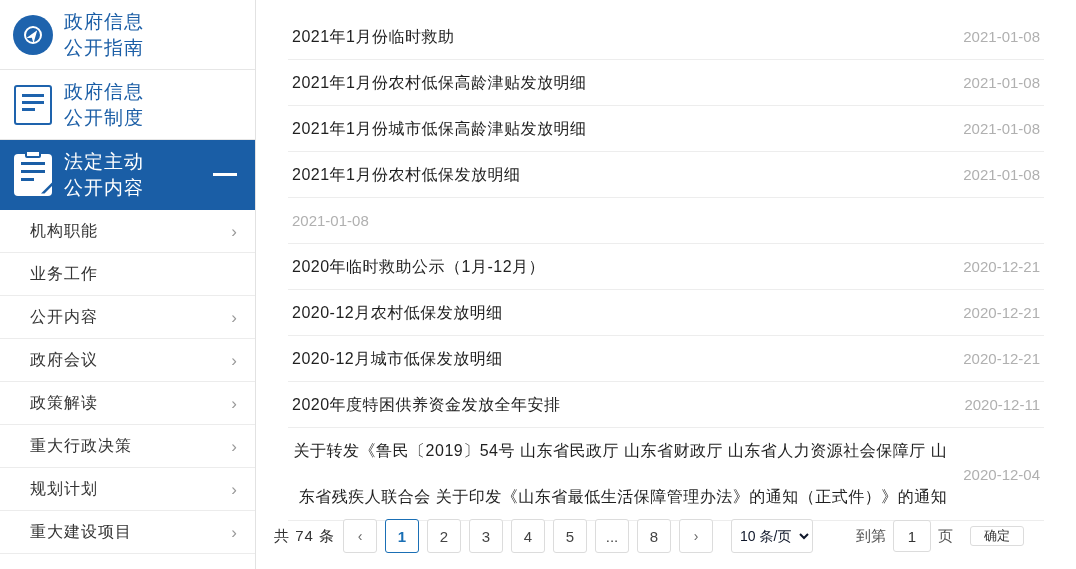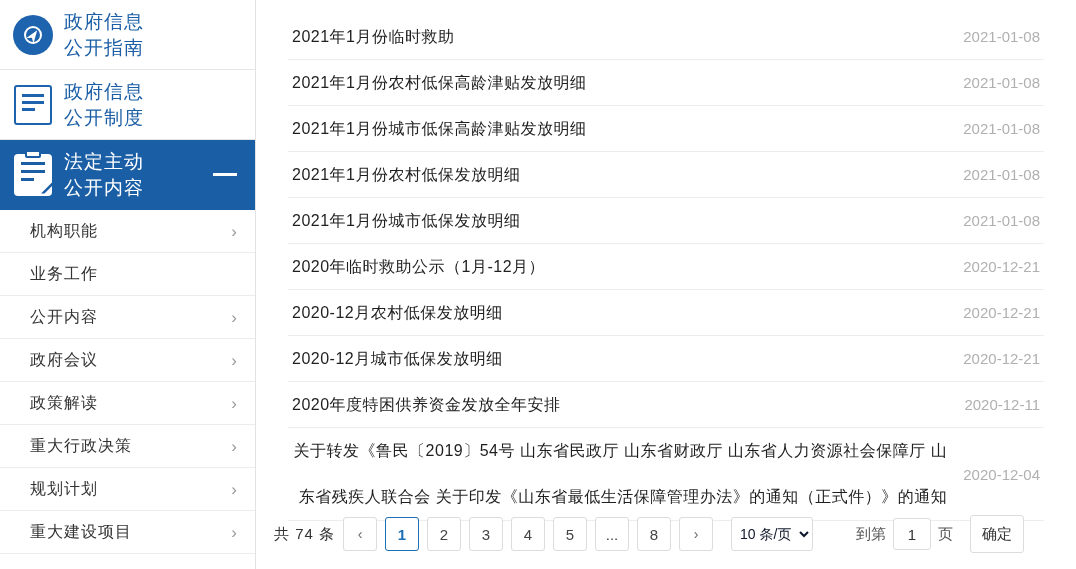--- a/index.html
+++ b/index.html
@@ -288,27 +288,27 @@
     border: 1px solid #dcdcdc;
     border-radius: 3px;
     text-align: center;
     font-size: 15px;
     color: #333333;
     box-sizing: border-box;
     font-family: "Liberation Sans", sans-serif;
   }
   .confirm-btn {
     margin-left: 10px;
-    height: 38px;
+    height: 20px;
     min-width: 54px;
     border: 1px solid #dcdcdc;
     border-radius: 3px;
     background: #ffffff;
     color: #333333;
-    font-size: 15px;
+    font-size: 13px;
     display: inline-flex;
     align-items: center;
     justify-content: center;
     cursor: pointer;
     box-sizing: border-box;
   }
 </style>
 </head>
 <body>
 
@@ -405,21 +405,20 @@
       </li>
       <li class="news-row">
         <span class="title">2021年1月份城市低保高龄津贴发放明细</span>
         <span class="date">2021-01-08</span>
       </li>
       <li class="news-row">
         <span class="title">2021年1月份农村低保发放明细</span>
         <span class="date">2021-01-08</span>
       </li>
       <li class="news-row">
-        <span class="title">2021年1月份城市低保发放明细</span>
         <span class="date">2021-01-08</span>
       </li>
       <li class="news-row">
         <span class="title">2020年临时救助公示（1月-12月）</span>
         <span class="date">2020-12-21</span>
       </li>
       <li class="news-row">
         <span class="title">2020-12月农村低保发放明细</span>
         <span class="date">2020-12-21</span>
       </li>

